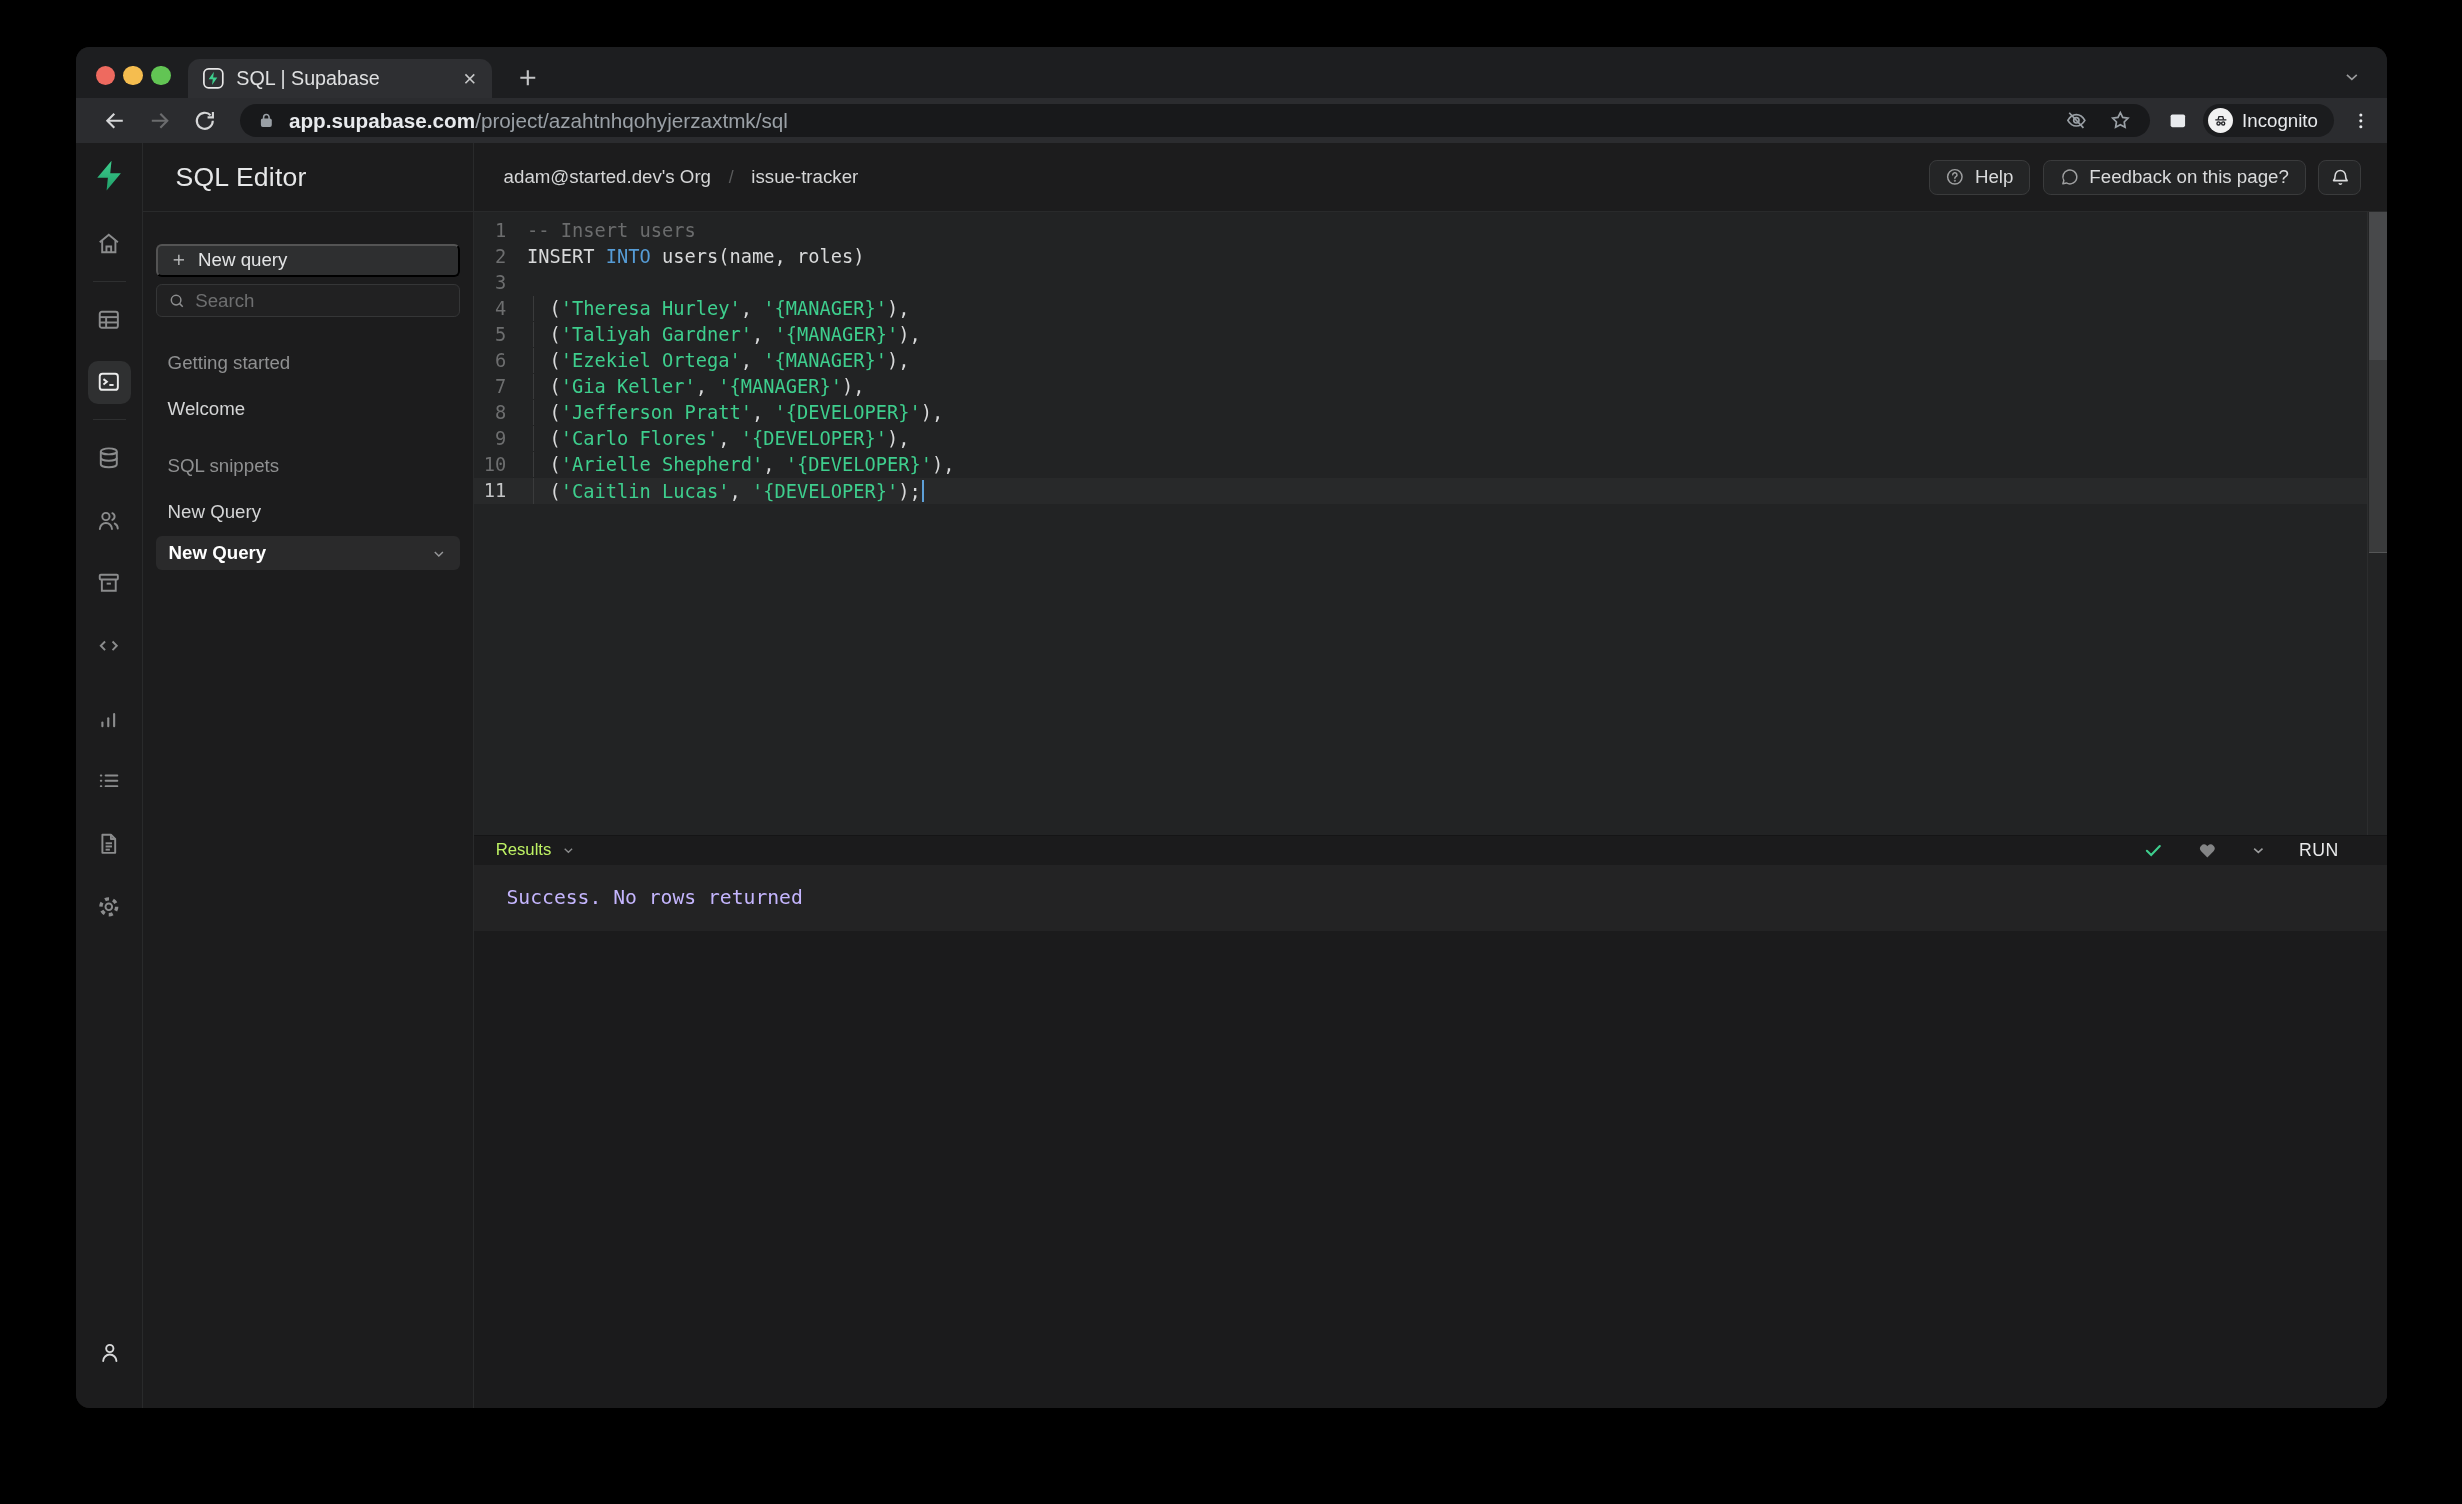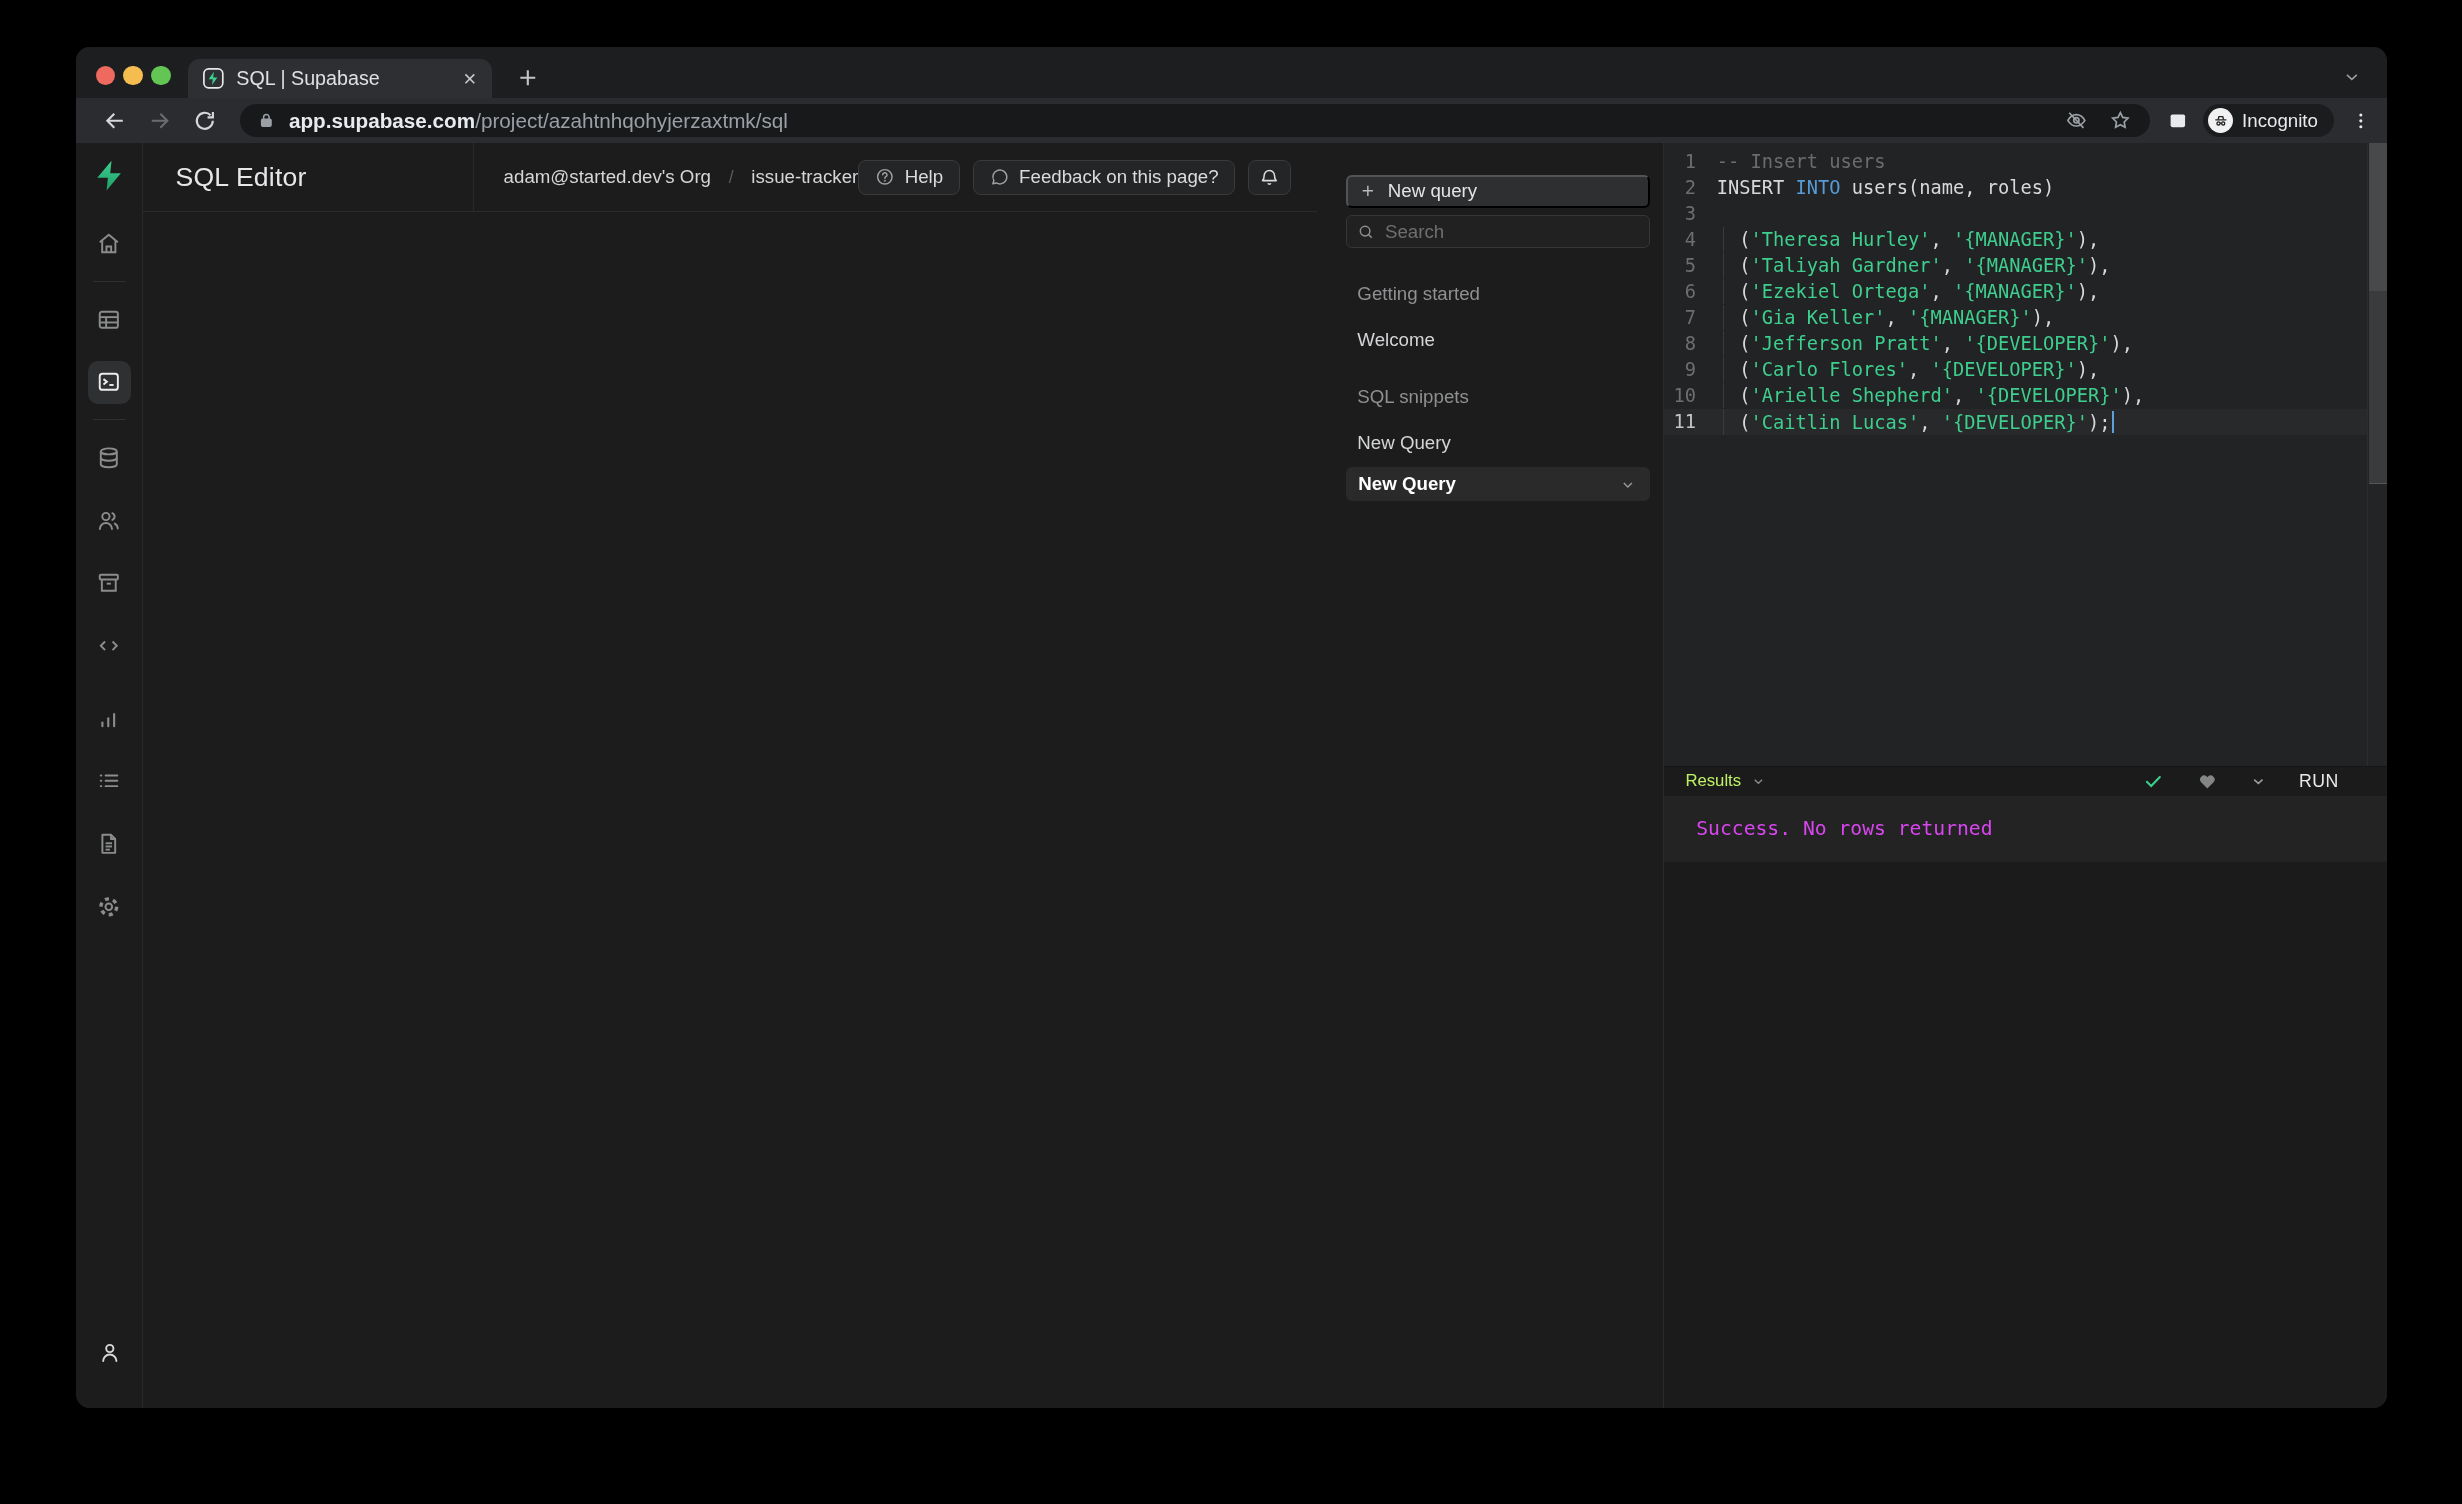--- a/index.html
+++ b/index.html
@@ -48,21 +48,21 @@
           align-items:center; padding-top:14.8px; position:relative; }
   .rail-logo { margin-bottom:29.6px; }
   .rail-btn { width:43px; height:43px; border-radius:9.9px; display:flex; align-items:center;
               justify-content:center; color:#8b8c8d; margin-bottom:19.7px; flex:none; }
   .rail-btn.selected { background:#2f3031; color:#ececec; }
   .rail-div { width:33px; height:1px; background:#2e2f30; margin:-3.9px 0 15.8px; flex:none; }
   .rail-gap { height:9.9px; flex:none; }
   .rail-account { position:absolute; bottom:13.8px; left:11.8px; }
 
   
-  .main { flex:1; display:flex; flex-direction:row; min-width:0;gap:16px; }
+  .main { flex:1; display:flex; flex-direction:column; min-width:0; }
   .header { height:69px; flex:none; border-bottom:1px solid #292a2b; display:flex; align-items:center; }
   .header-left { width:331px; flex:none; height:100%; border-right:1px solid #292a2b;
                  display:flex; align-items:center; padding-left:32.5px; }
   .app-title { font-size:26.6px; color:#e6e7e8; letter-spacing:0.2px; }
   .breadcrumb { display:flex; align-items:center; padding-left:29.6px; font-size:18.7px; color:#d5d6d7; }
   .crumb-sep { color:#5a5b5c; margin:0 17.7px; font-size:17.7px; }
   .header-actions { margin-left:auto; display:flex; align-items:center; gap:12.8px; padding-right:25.6px; }
   .hbtn { height:35px; background:#242526; border:1px solid #3a3b3c; border-radius:7.9px; color:#dadbdc;
           font-size:18.7px; display:flex; align-items:center; gap:9.9px; padding:0 15.8px; }
   .hbtn .icon { color:#9e9fa0; }
@@ -114,21 +114,21 @@
                  display:flex; align-items:center; padding:0 0 0 21.7px; }
   .results-label { font-size:16.7px; color:#bef264; }
   .results-chev { color:#8b8c8d; margin-left:9.9px; }
   .results-actions { margin-left:auto; display:flex; align-items:center; gap:32.5px; padding-right:48px; }
   .check { color:#3ecf8e; }
   .heart { color:#848586; }
   .run-chev { color:#9b9c9d; }
   .run-btn { background:none; border:none; color:#e8e9ea; font-size:17.7px; letter-spacing:0.6px;
              font-family:"Liberation Sans", sans-serif; }
   .success-row { height:66px; flex:none; background:#232324; display:flex; align-items:center;
-                 padding-left:32.5px; font-family:"DejaVu Sans Mono", monospace; font-size:19.7px; color:#d946ef; }
+                 padding-left:32.5px; font-family:"DejaVu Sans Mono", monospace; font-size:19.7px; color:#c4b5fd; }
   .below-area { flex:1; background:#1b1b1c; }
 
   svg { display:block; }
 </style>
 </head>
 <body>
 
 <div class="stage">
   <div class="window">
 

